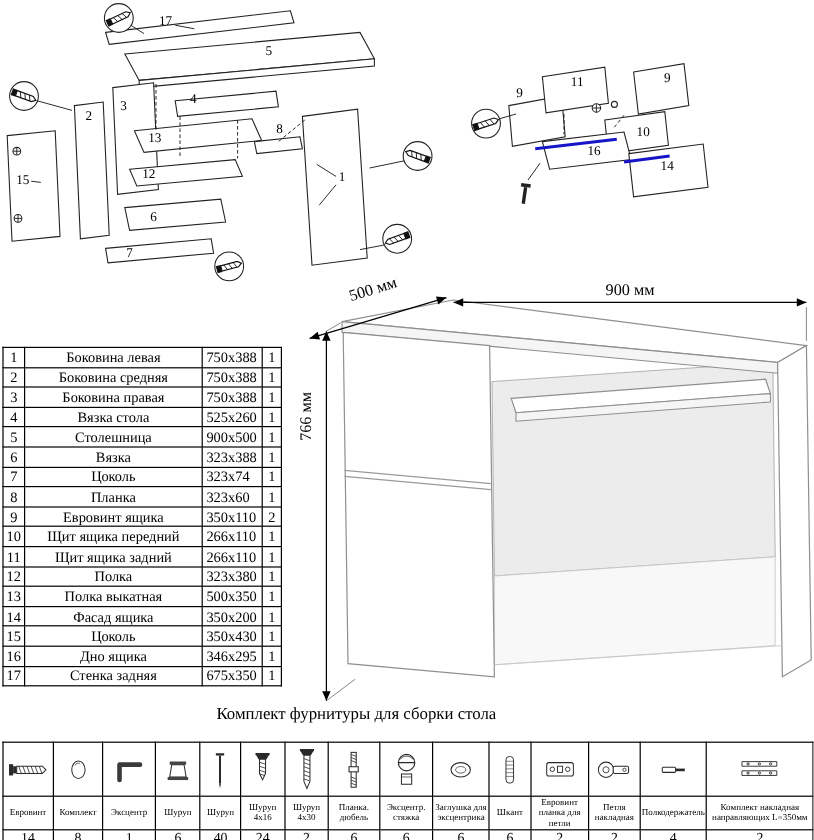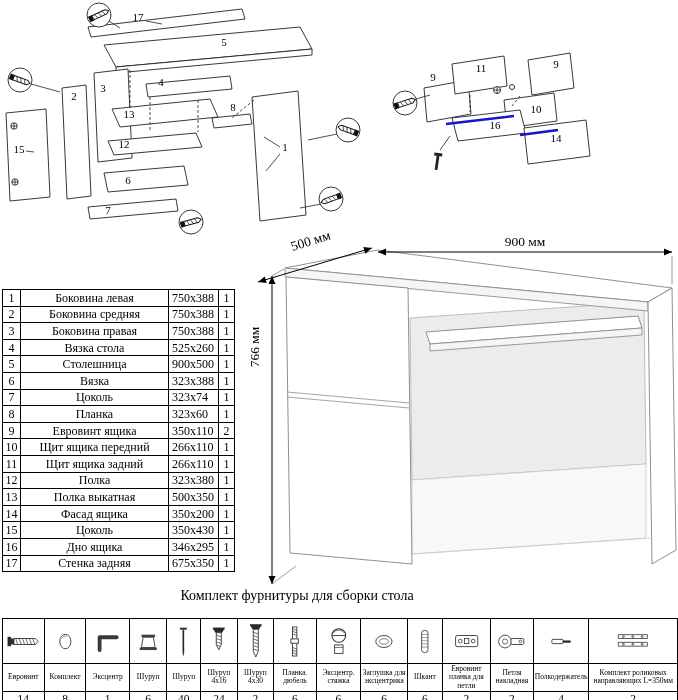--- a/index.html
+++ b/index.html
@@ -460,21 +460,21 @@
           <td class="hw-name-cell">Шуруп</td>
           <td class="hw-name-cell">Шуруп 4x16</td>
           <td class="hw-name-cell">Шуруп 4x30</td>
           <td class="hw-name-cell">Планка. дюбель</td>
           <td class="hw-name-cell">Эксцентр. стяжка</td>
           <td class="hw-name-cell">Заглушка для эксцентрика</td>
           <td class="hw-name-cell">Шкант</td>
           <td class="hw-name-cell">Евровинт планка для петли</td>
           <td class="hw-name-cell">Петля накладная</td>
           <td class="hw-name-cell">Полкодержатель</td>
-          <td class="hw-name-cell">Комплект роликовых направляющих L=350мм</td>
+          <td class="hw-name-cell">Комплект накладная направляющих L=350мм</td>
         </tr>
       <tr>
           <td class="hw-qty-cell">14</td>
           <td class="hw-qty-cell">8</td>
           <td class="hw-qty-cell">1</td>
           <td class="hw-qty-cell">6</td>
           <td class="hw-qty-cell">40</td>
           <td class="hw-qty-cell">24</td>
           <td class="hw-qty-cell">2</td>
           <td class="hw-qty-cell">6</td>

